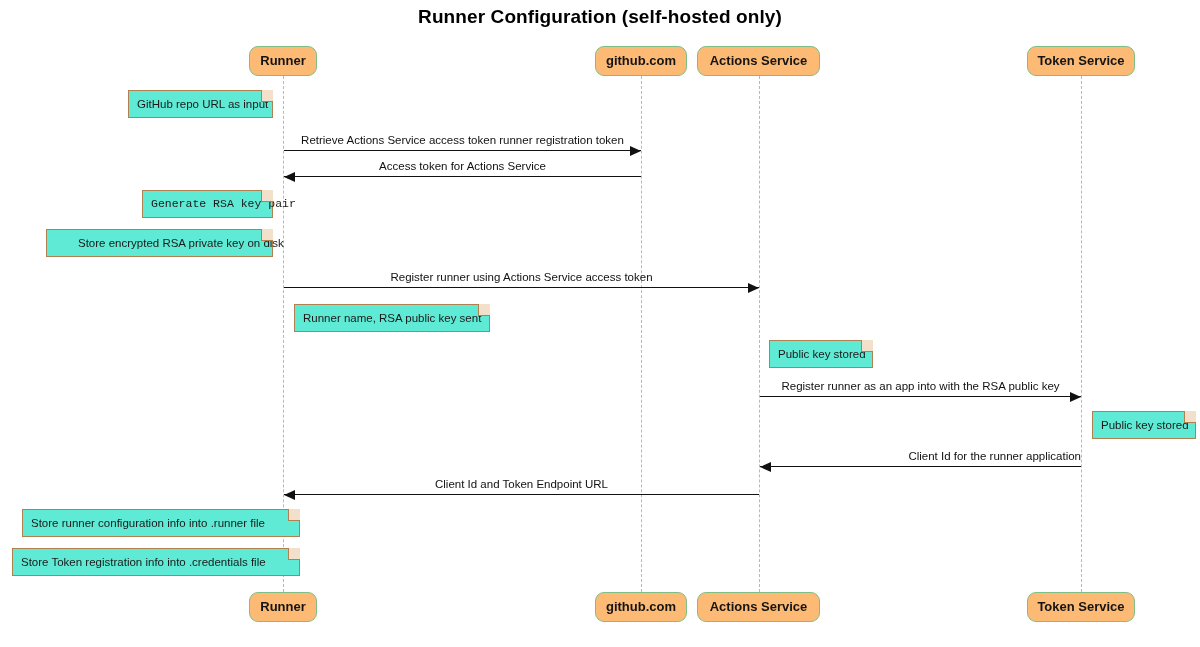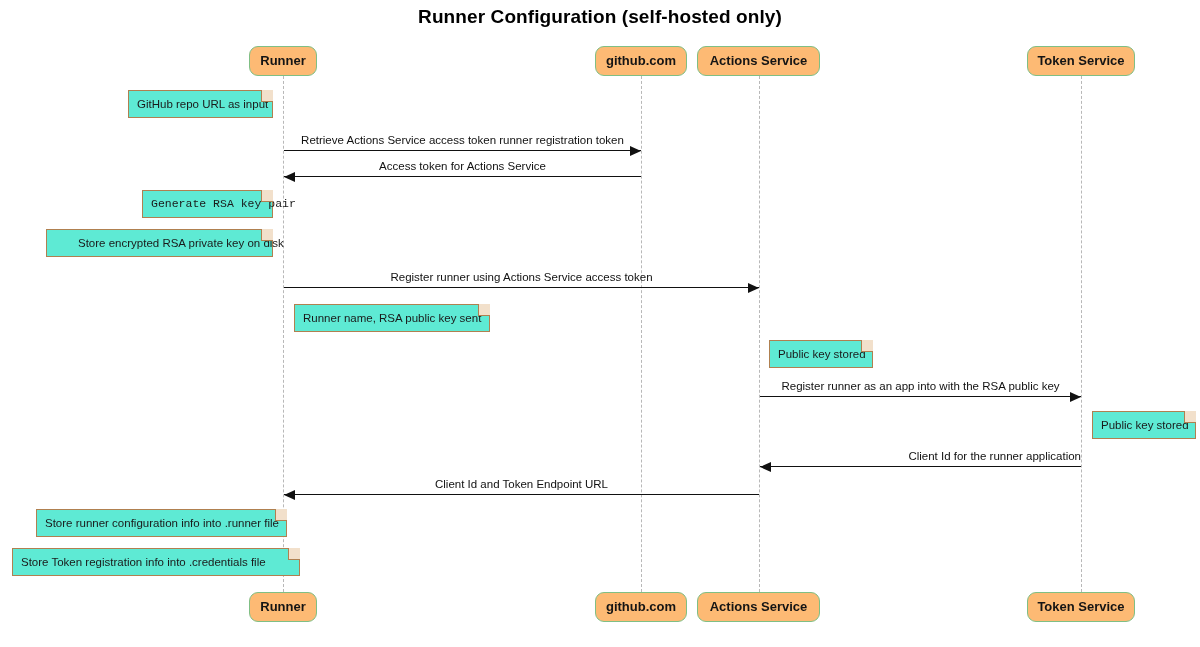--- a/index.html
+++ b/index.html
@@ -141,17 +141,17 @@
       <div class="arrowhead left" style="top: 489.5px; left: 284px;"></div>
       <div class="msg-label" style="left: 284px; width: 475px; top: 478px;">Client Id and Token Endpoint URL</div>
     </div>
   <div id="notes-layer">
       <div class="note" style="left: 128px; top: 90px; width: 145px;"><span>GitHub repo URL as input</span><span class="fold"></span></div>
       <div class="note" style="left: 142px; top: 190px; width: 131px; font-family: Liberation Mono, monospace;"><span>Generate RSA key pair</span><span class="fold"></span></div>
       <div class="note" style="left: 46px; top: 229px; width: 227px; padding-left: 31px;"><span>Store encrypted RSA private key on disk</span><span class="fold"></span></div>
       <div class="note" style="left: 294px; top: 304px; width: 196px;"><span>Runner name, RSA public key sent</span><span class="fold"></span></div>
       <div class="note" style="left: 769px; top: 340px; width: 104px;"><span>Public key stored</span><span class="fold"></span></div>
       <div class="note" style="left: 1092px; top: 411px; width: 104px;"><span>Public key stored</span><span class="fold"></span></div>
-      <div class="note" style="left: 36px; top: 509px; width: 251px;"><span>Store runner configuration info into .runner file</span><span class="fold"></span></div>
+      <div class="note" style="left: 22px; top: 509px; width: 278px;"><span>Store runner configuration info into .runner file</span><span class="fold"></span></div>
       <div class="note" style="left: 12px; top: 548px; width: 288px;"><span>Store Token registration info into .credentials file</span><span class="fold"></span></div>
     </div>
 
 </div>
 
 </body></html>

